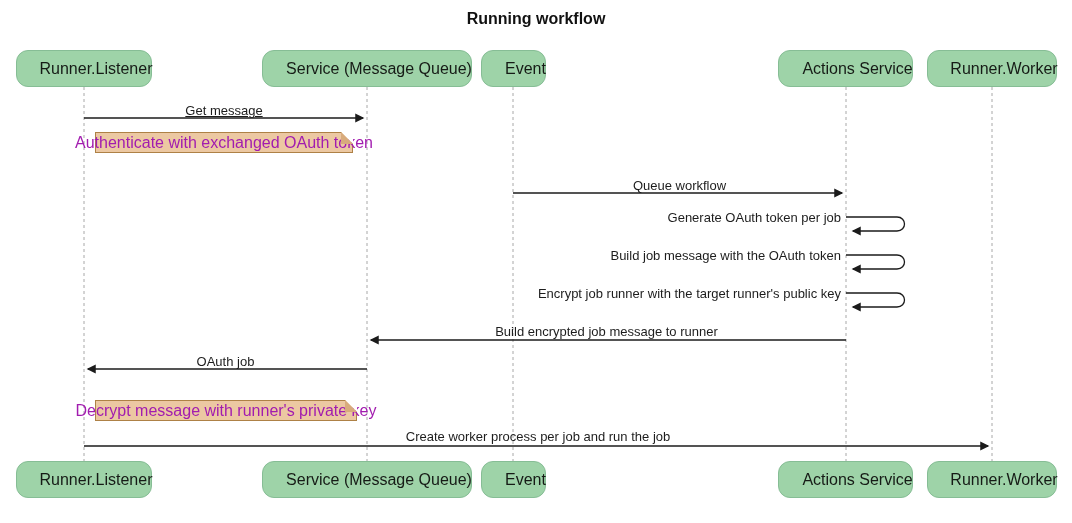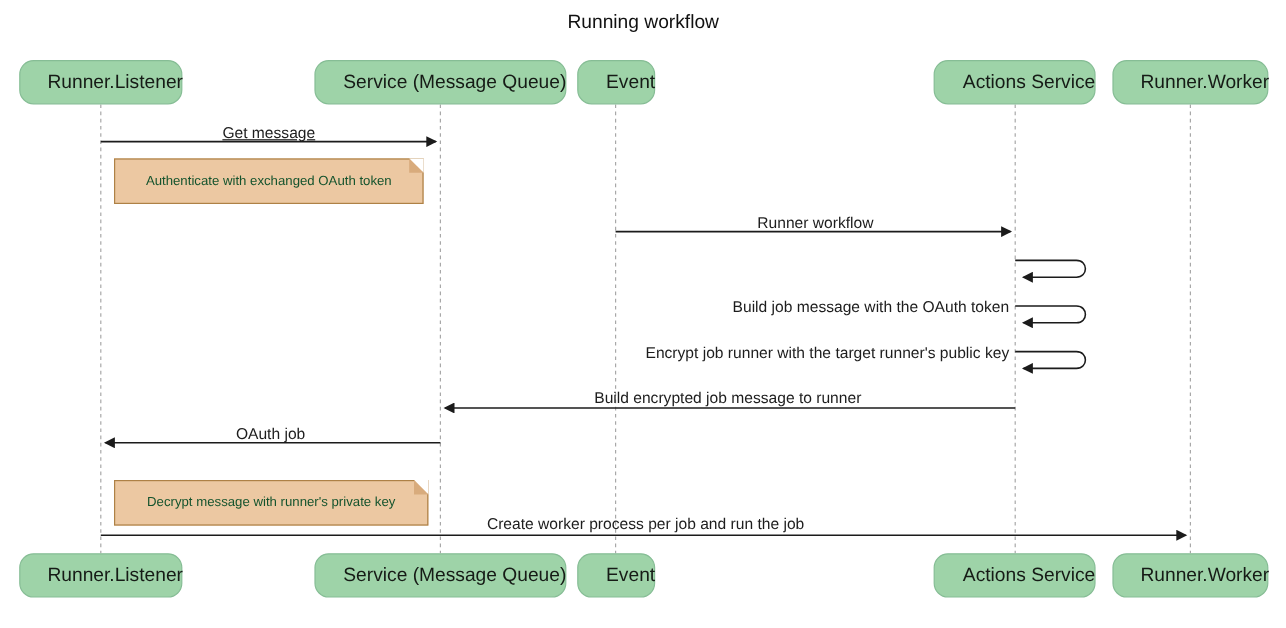--- a/index.html
+++ b/index.html
@@ -6,21 +6,21 @@
   #diagram{
     position:relative;
     width:1072px;height:523px;
     background:#ffffff;
     font-family:"Liberation Sans", sans-serif;
     overflow:hidden;
   }
   #title{
     position:absolute;left:0;right:0;top:10px;
     text-align:center;
-    font-size:16px;font-weight:normal;color:#111;
+    font-size:16px;font-weight:bold;color:#111;
   }
   svg.layer{
     position:absolute;left:0;top:0;
     pointer-events:none;
   }
   .lifeline{stroke:#a8a8a8;stroke-width:1;stroke-dasharray:3 3;}
   .arrow{stroke:#1b1b1b;stroke-width:1.3;fill:none;}
   .actor{
     position:absolute;height:37px;
     background:#9ed3a8;border:1px solid #86bd95;border-radius:12px;
@@ -29,24 +29,24 @@
     box-sizing:border-box;white-space:nowrap;padding-left:24px;
   }
   .msg{
     position:absolute;
     font-size:13px;color:#1d1d1d;
     white-space:nowrap;
   }
   .msg.center{text-align:center;}
   .msg.right{text-align:right;}
   .note{
-    position:absolute;height:38px;box-sizing:border-box;
+    position:absolute;height:21px;box-sizing:border-box;
     background:#ecc8a2;border:1px solid #ae8146;
     display:flex;align-items:center;justify-content:center;
-    font-size:11px;color:#14532d;white-space:nowrap;
+    font-size:16px;color:#a21caf;white-space:nowrap;
     z-index:3;
   }
   .note::before{
     content:"";position:absolute;top:-1px;right:-1px;width:0;height:0;
     border-top:12px solid #ffffff;border-left:12px solid transparent;
   }
   .note::after{
     content:"";position:absolute;top:-1px;right:-1px;width:0;height:0;
     border-bottom:12px solid #d8ab7c;border-right:12px solid transparent;
   }
@@ -107,21 +107,22 @@
       <span>Event</span>
     </div>
   <div class="actor" style="left:778px;top:461px;width:135px;">
       <span>Actions Service</span>
     </div>
   <div class="actor" style="left:927px;top:461px;width:130px;">
       <span>Runner.Worker</span>
     </div>
 
   <div class="msg center" style="left:84px;width:280px;top:103px;text-decoration:underline;">Get message</div>
-  <div class="msg center" style="left:513px;width:333px;top:178px;">Runner workflow</div>
+  <div class="msg center" style="left:513px;width:333px;top:178px;">Queue workflow</div>
+  <div class="msg right" style="left:391px;width:450px;top:210px;">Generate OAuth token per job</div>
   <div class="msg right" style="left:391px;width:450px;top:248px;">Build job message with the OAuth token</div>
   <div class="msg right" style="left:391px;width:450px;top:286px;">Encrypt job runner with the target runner's public key</div>
   <div class="msg center" style="left:367px;width:479px;top:324px;">Build encrypted job message to runner</div>
   <div class="msg center" style="left:84px;width:283px;top:354px;">OAuth job</div>
   <div class="msg center" style="left:84px;width:908px;top:429px;">Create worker process per job and run the job</div>
 
   <div class="note" style="left:95px;top:132px;width:258px;">
       <span>Authenticate with exchanged OAuth token</span>
     </div>
   <div class="note" style="left:95px;top:400px;width:262px;">

